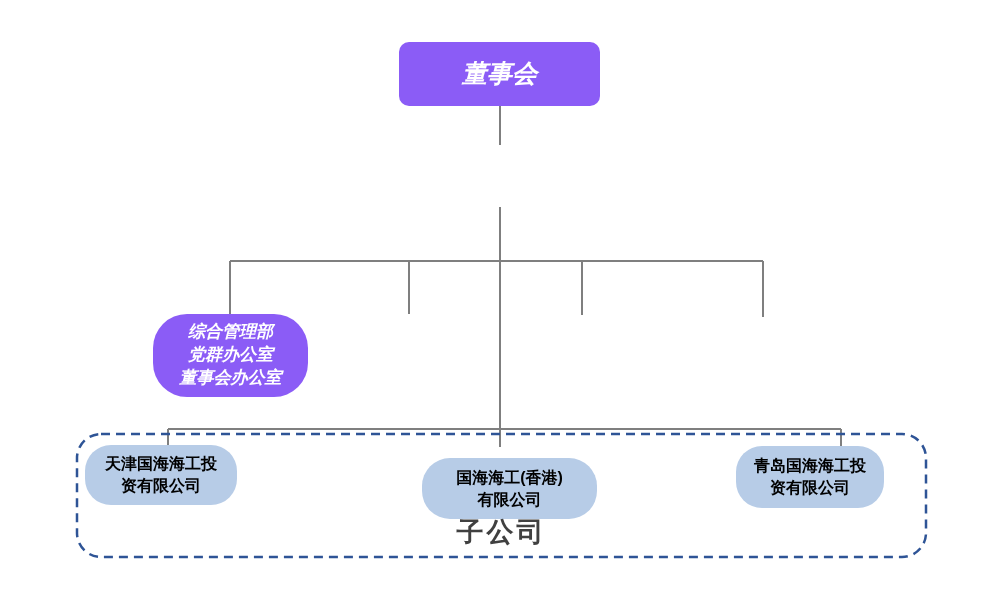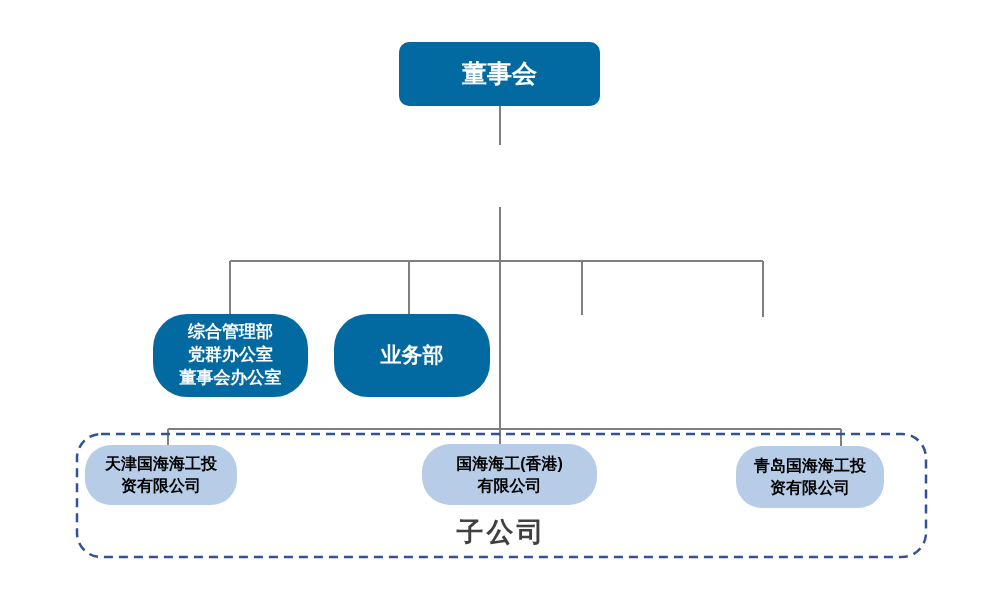--- a/index.html
+++ b/index.html
@@ -27,40 +27,41 @@
     align-items: center;
     justify-content: center;
     text-align: center;
     box-sizing: border-box;
   }
   .node-label {
     white-space: pre-line;
     line-height: 1.35;
   }
   .dark-node {
-    background: #0369a1;
+    background: #8b5cf6;
     color: #ffffff;
     font-weight: bold;
+    font-style: italic;
   }
   .light-node {
     background: #B7CCE7;
     color: #000000;
     font-weight: bold;
   }
   
   .board    { left: 399px; top: 42px;  width: 201px; height: 64px; border-radius: 10px; font-size: 25px; }
   .mgmt     { left: 405px; top: 145px; width: 190px; height: 62px; border-radius: 12px; font-size: 25px; }
   
   .dept1 { left: 153px; top: 314px; width: 155px; height: 83px; border-radius: 34px; font-size: 17px; }
   .dept2 { left: 334px; top: 314px; width: 156px; height: 83px; border-radius: 34px; font-size: 21px; }
   .dept3 { left: 513px; top: 315px; width: 139px; height: 82px; border-radius: 34px; font-size: 21px; }
   .dept4 { left: 687px; top: 317px; width: 152px; height: 81px; border-radius: 34px; font-size: 21px; }
   
   .sub1 { left: 85px;  top: 445px; width: 152px; height: 60px; border-radius: 26px; font-size: 16px; }
-  .sub2 { left: 422px; top: 444px; width: 175px; height: 61px; border-radius: 28px; font-size: 16px; }
+  .sub2 { left: 422px; top: 458px; width: 175px; height: 61px; border-radius: 28px; font-size: 16px; }
   .sub3 { left: 736px; top: 446px; width: 148px; height: 62px; border-radius: 26px; font-size: 16px; text-align: center; }
   
   .group-label {
     position: absolute;
     left: 76px;
     top: 514px;
     width: 851px;
     text-align: center;
     color: #404040;
     font-size: 27px;
@@ -98,23 +99,20 @@
   <div class="node dark-node board">
     <span class="node-label">董事会</span>
   </div>
 
 
   <div class="node dark-node dept1">
     <span class="node-label">综合管理部
 党群办公室
 董事会办公室</span>
   </div>
-  <div class="node dark-node dept2">
-    <span class="node-label">业务部</span>
-  </div>
 
   <div class="node light-node sub1">
     <span class="node-label">天津国海海工投
 资有限公司</span>
   </div>
   <div class="node light-node sub2">
     <span class="node-label">国海海工(香港)
 有限公司</span>
   </div>
   <div class="node light-node sub3">

